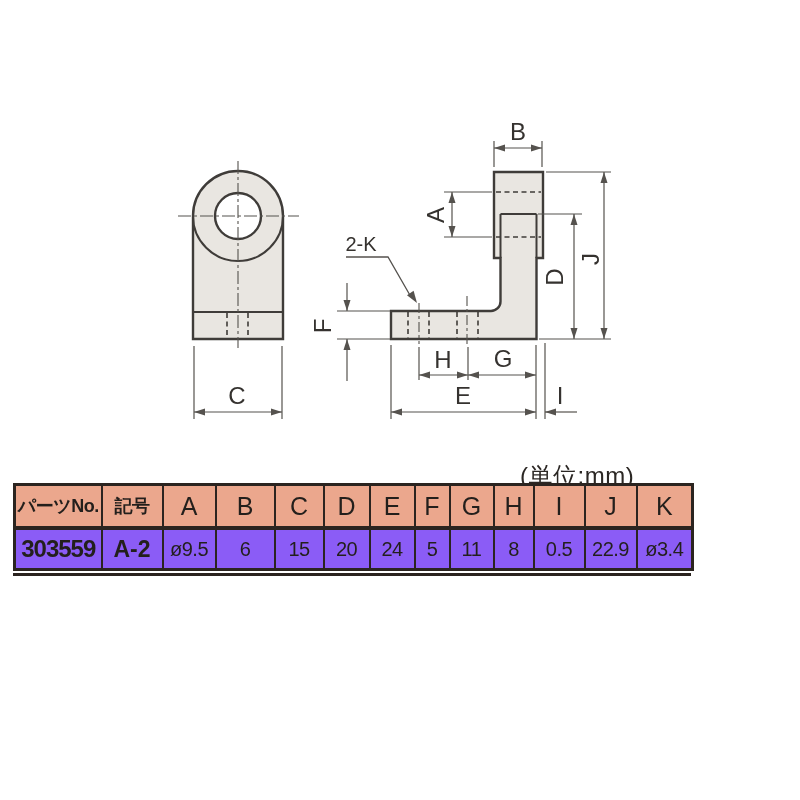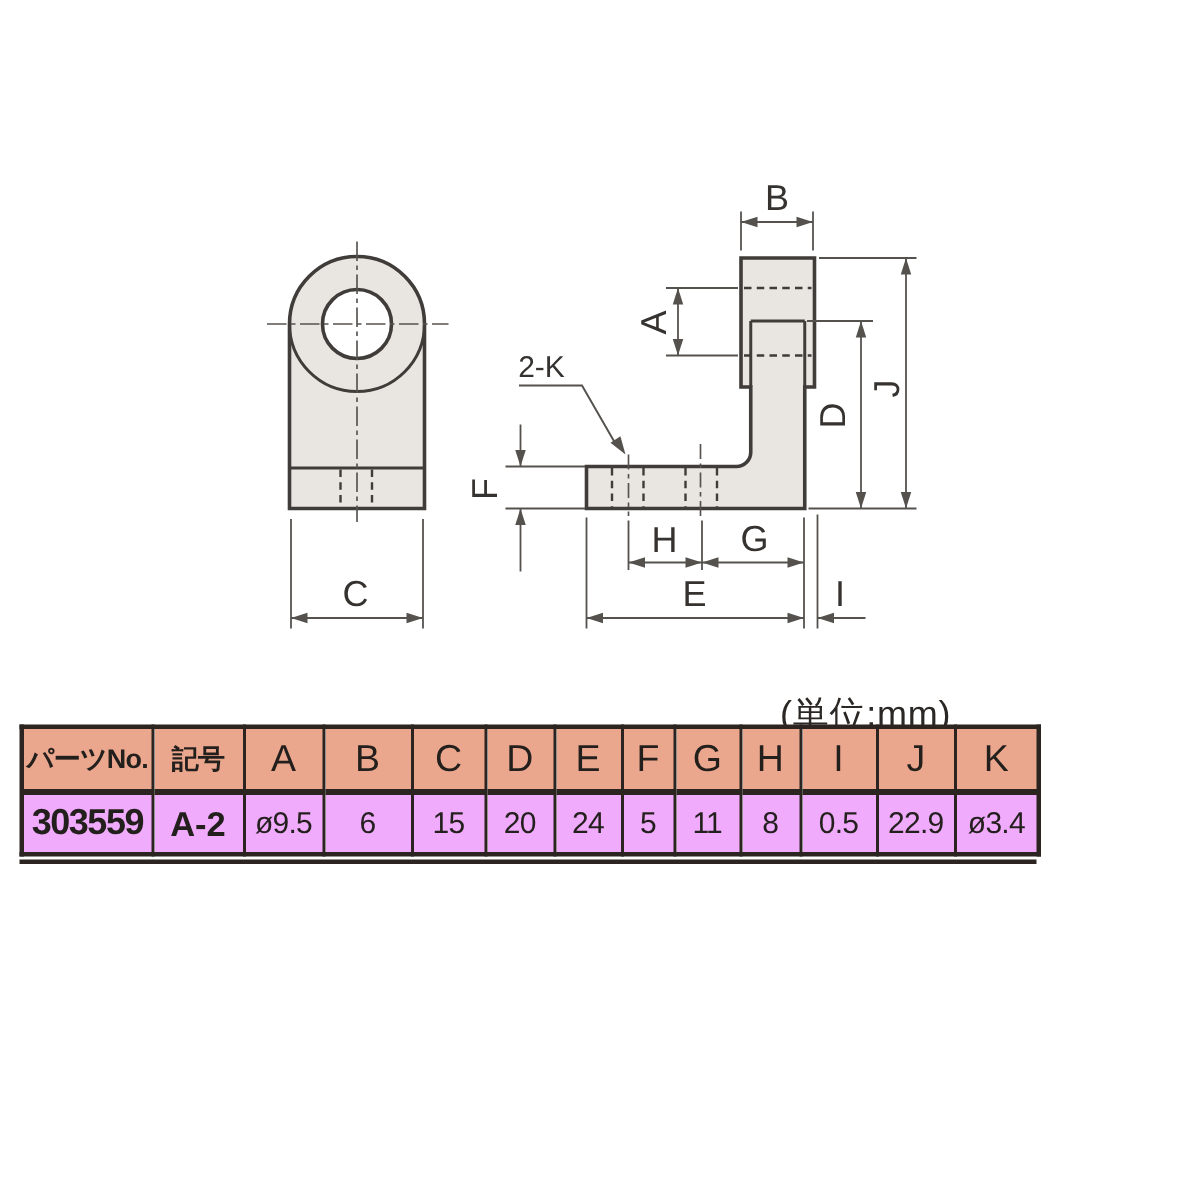--- a/index.html
+++ b/index.html
@@ -22,21 +22,21 @@
     border-collapse:collapse;table-layout:fixed;width:678px;
     border:3px solid #2b2420;
   }
   table.spec th, table.spec td{
     border:2px solid #2b2420;text-align:center;vertical-align:middle;
     padding:0;color:#231f1c;overflow:hidden;white-space:nowrap;
   }
   table.spec thead th{
     background:#eba78d;height:40px;border-bottom:4px solid #2b2420;
   }
-  table.spec tbody td{background:#f0abfc;height:38px;}
+  table.spec tbody td{background:#8b5cf6;height:38px;}
   th.jp{font-size:18px;font-weight:700;letter-spacing:-0.5px;}
   th.letter{font-size:25px;font-weight:400;}
   td.partno{font-size:24px;font-weight:700;letter-spacing:-1px;}
   td.sym{font-size:23px;font-weight:700;}
   td.num{font-size:20px;font-weight:400;letter-spacing:-0.5px;}
   .bottom-bar{margin-top:2px;height:3px;background:#2b2420;width:678px;}
 </style>
 </head>
 <body>
 

